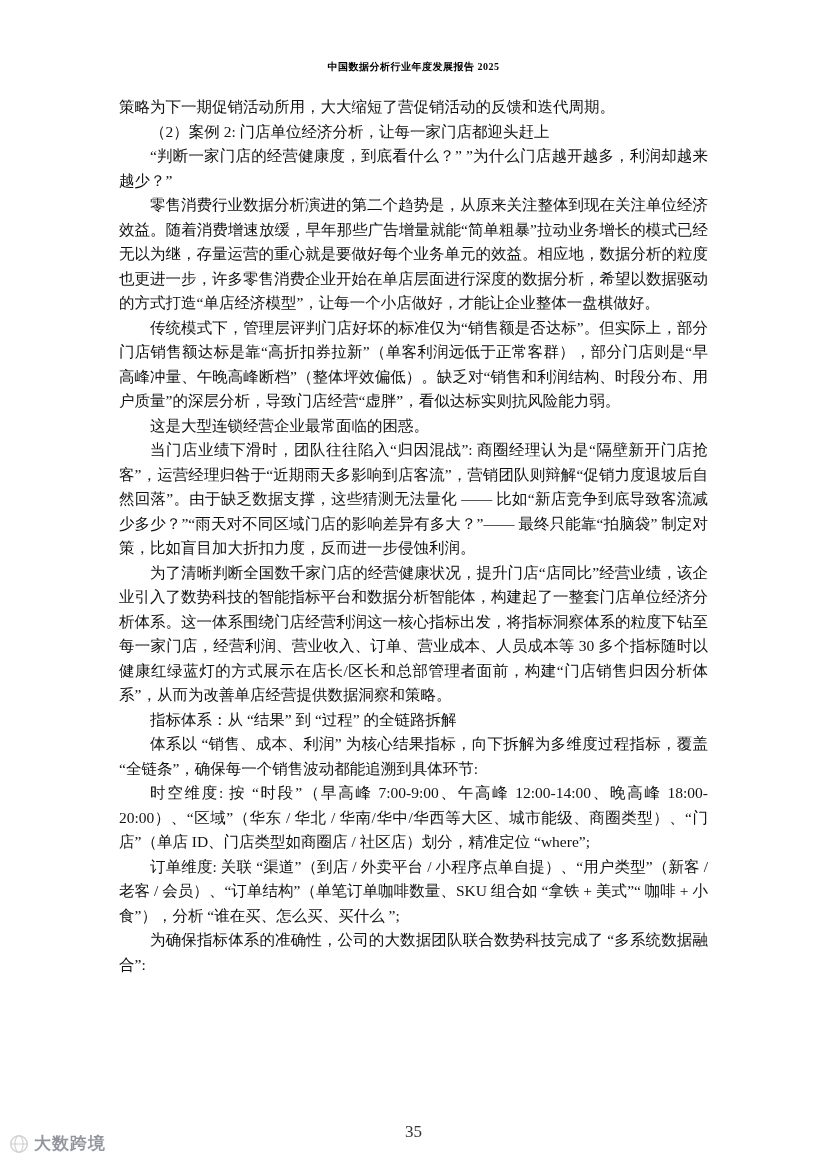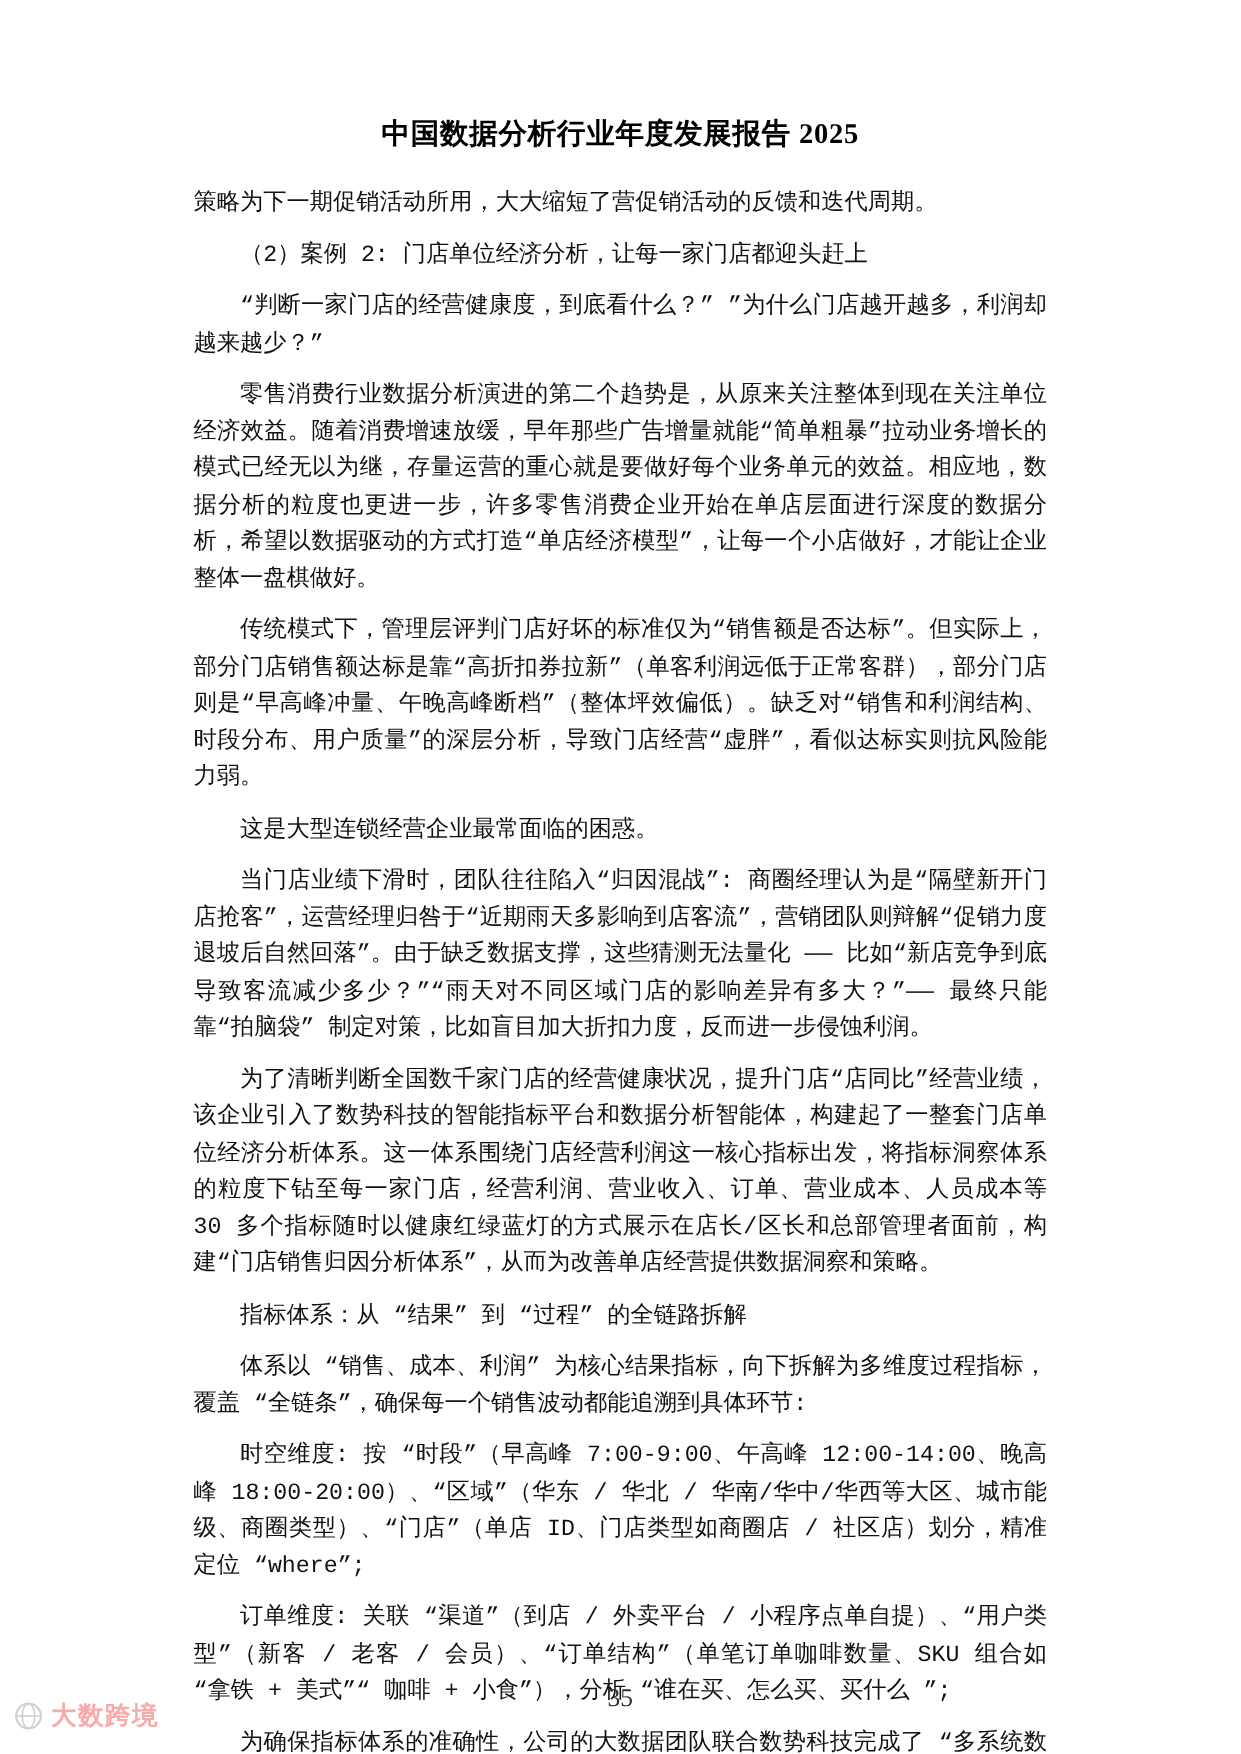--- a/index.html
+++ b/index.html
@@ -10,36 +10,34 @@
     background: #ffffff;
     overflow: hidden;
     font-family: "Liberation Serif", "DejaVu Serif", serif;
     color: #111111;
   }
   .page-header {
     padding-top: 60px;
     text-align: center;
   }
   .report-title {
-    font-size: 19px;
+    font-size: 10px;
     font-weight: bold;
     letter-spacing: 0.5px;
     color: #000000;
-    margin-top: 16px;
   }
   .doc-body {
     margin-top: 21px;
     padding: 0 119px;
     font-size: 15.5px;
     line-height: 24.5px;
     text-align: justify;
   }
   .doc-body p {
-    margin: 10px;
-    font-family: Liberation Mono, monospace;
+    margin: 0;
   }
   .doc-body p.indent {
     text-indent: 2em;
   }
   .page-number {
     position: absolute;
     top: 1122px;
     left: 0;
     width: 100%;
     text-align: center;
@@ -47,21 +45,21 @@
     color: #333333;
   }
   .watermark {
     position: absolute;
     left: 8px;
     top: 1132px;
     display: flex;
     align-items: center;
     gap: 4px;
     opacity: 0.45;
-    color: #ef4444;
+    color: #0f172a;
   }
   .wm-icon {
     display: inline-flex;
     width: 22px;
     height: 22px;
   }
   .wm-text {
     font-size: 17px;
     font-weight: bold;
     letter-spacing: 1px;

